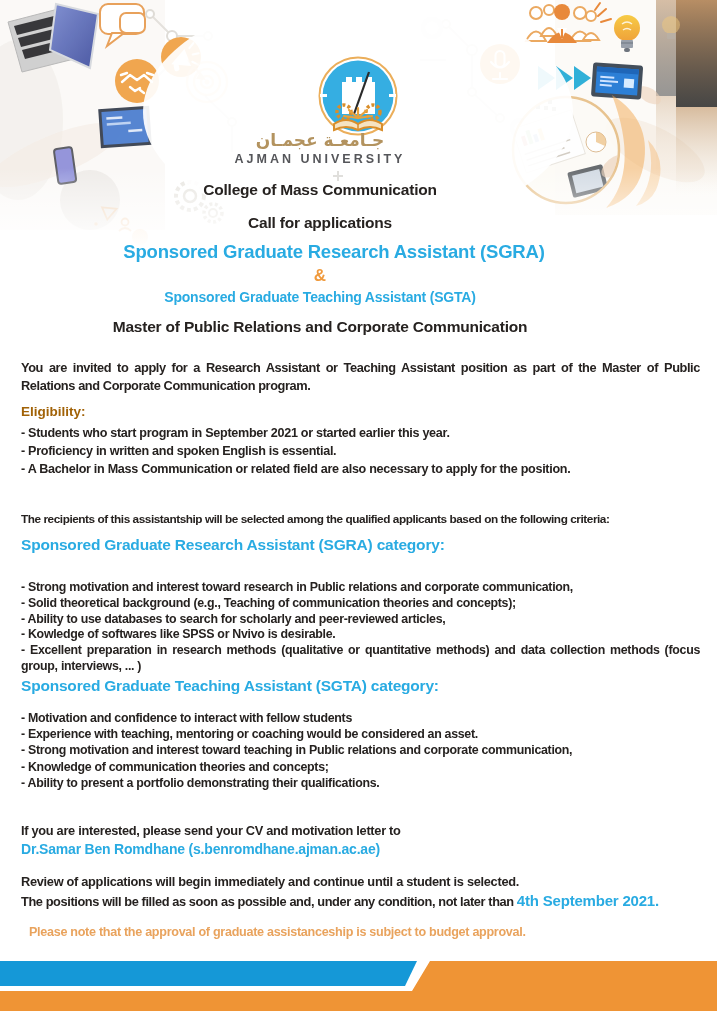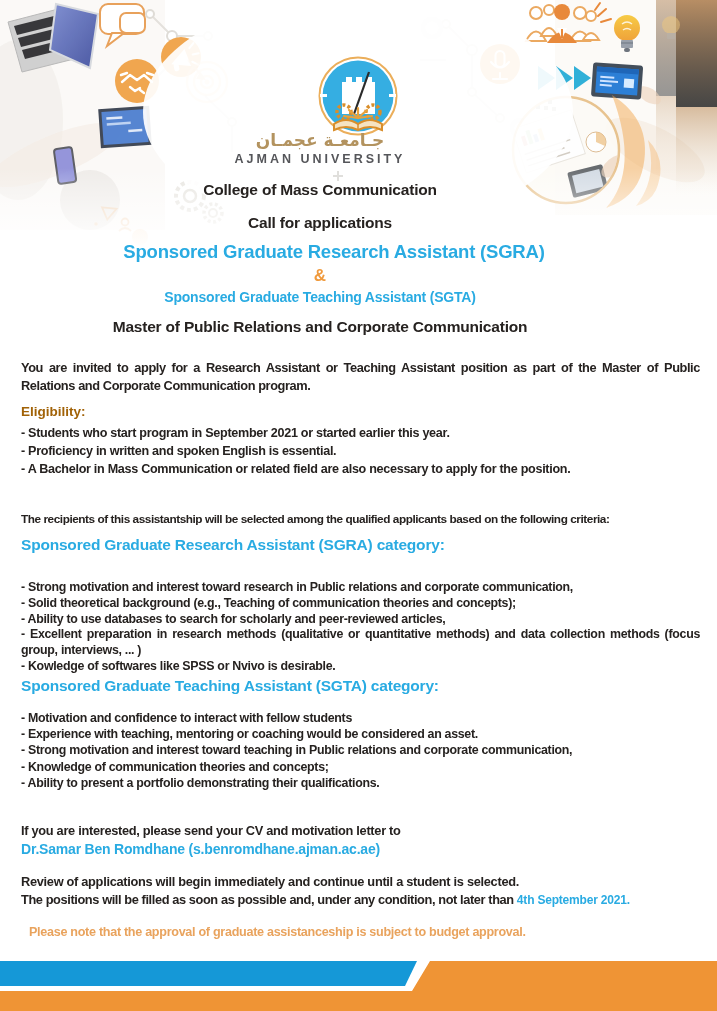--- a/index.html
+++ b/index.html
@@ -25,21 +25,21 @@
   .criteria{top:512px;font-size:11.8px;letter-spacing:-0.45px;}
   .cat-h{font-size:15.5px;color:#29ABE2;letter-spacing:-0.2px;}
   .sgra-h{top:536px;}
   .sgra-list{top:568px;font-size:12.4px;line-height:15.8px;letter-spacing:-0.3px;text-align:justify;margin-top:12px;}
   .sgta-h{top:677px;}
   .sgta-list{top:710px;font-size:12.4px;line-height:16.2px;letter-spacing:-0.3px;}
   .contact-line{top:823px;font-size:12.8px;letter-spacing:-0.3px;}
   .contact-person{top:841px;font-size:14px;color:#29ABE2;letter-spacing:-0.2px;cursor:pointer;}
   .review{top:874px;font-size:12.8px;letter-spacing:-0.3px;}
   .positions{top:892px;font-size:12.8px;letter-spacing:-0.4px;white-space:nowrap;}
-  .deadline-date{font-size:12px;color:#29ABE2;letter-spacing:-0.2px;}
+  .deadline-date{font-size:15px;color:#29ABE2;letter-spacing:-0.2px;}
   .note{top:925px;font-size:12.6px;color:#E9A35D;letter-spacing:-0.3px;margin-left:8px;}
   
   .logo-svg{top:56px;left:278px;}
   .logo-arabic{top:130px;font-size:17px;color:#B3935F;font-family:"DejaVu Sans",sans-serif;font-weight:bold;direction:rtl;}
   .logo-english{top:152px;font-size:12.5px;color:#55565A;letter-spacing:3px;}
   
   .collage{top:0;left:0;z-index:0;}
   .fg{z-index:2;}
   
   .footer{top:961px;left:0;width:717px;height:50px;}
@@ -329,22 +329,22 @@
   <div>- A Bachelor in Mass Communication or related field are also necessary to apply for the position.</div>
 </div>
 
 <div class="abs fg margins b criteria">The recipients of this assistantship will be selected among the qualified applicants based on the following criteria:</div>
 
 <div class="abs fg margins b cat-h sgra-h">Sponsored Graduate Research Assistant (SGRA) category:</div>
 <div class="abs fg margins b sgra-list">
   <div>- Strong motivation and interest toward research in Public relations and corporate communication,</div>
   <div>- Solid theoretical background (e.g., Teaching of communication theories and concepts);</div>
   <div>- Ability to use databases to search for scholarly and peer-reviewed articles,</div>
+  <div>- Kowledge of softwares like SPSS or Nvivo is desirable.</div>
   <div>- Excellent preparation in research methods (qualitative or quantitative methods) and data collection methods (focus group, interviews, ... )</div>
-  <div>- Kowledge of softwares like SPSS or Nvivo is desirable.</div>
 </div>
 
 <div class="abs fg margins b cat-h sgta-h">Sponsored Graduate Teaching Assistant (SGTA) category:</div>
 <div class="abs fg margins b sgta-list">
   <div>- Motivation and confidence to interact with fellow students</div>
   <div>- Experience with teaching, mentoring or coaching would be considered an asset.</div>
   <div>- Strong motivation and interest toward teaching in Public relations and corporate communication,</div>
   <div>- Knowledge of communication theories and concepts;</div>
   <div>- Ability to present a portfolio demonstrating their qualifications.</div>
 </div>

